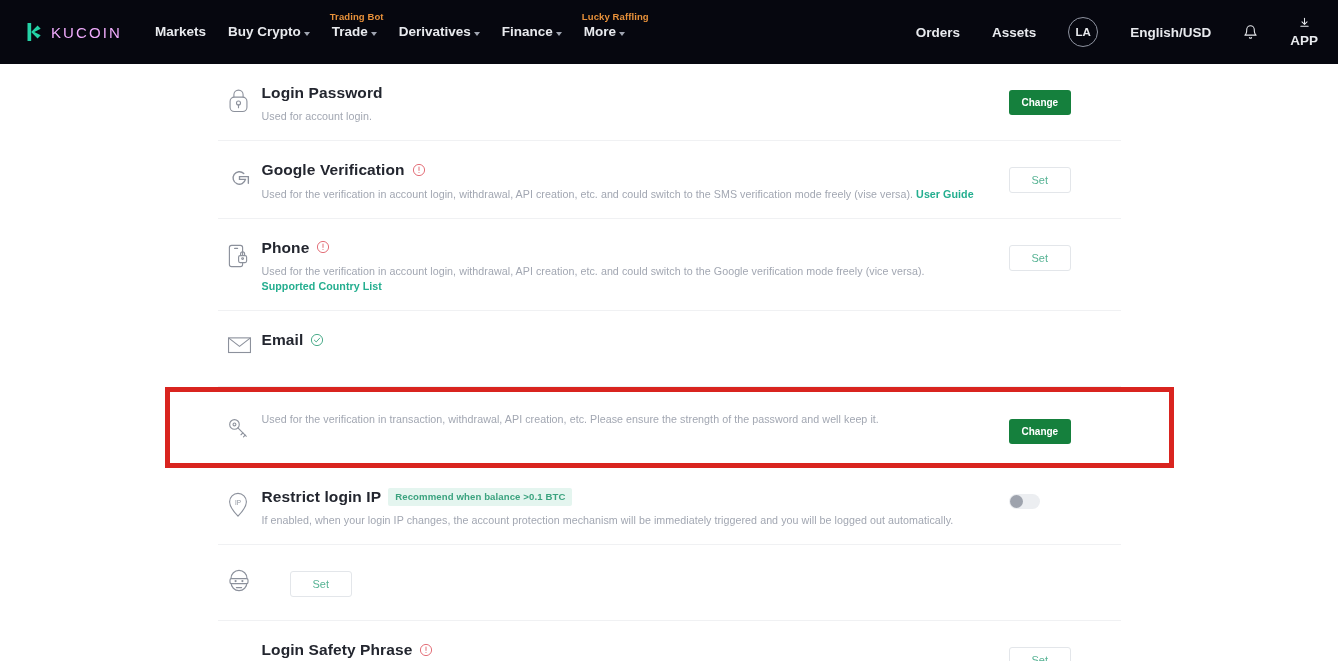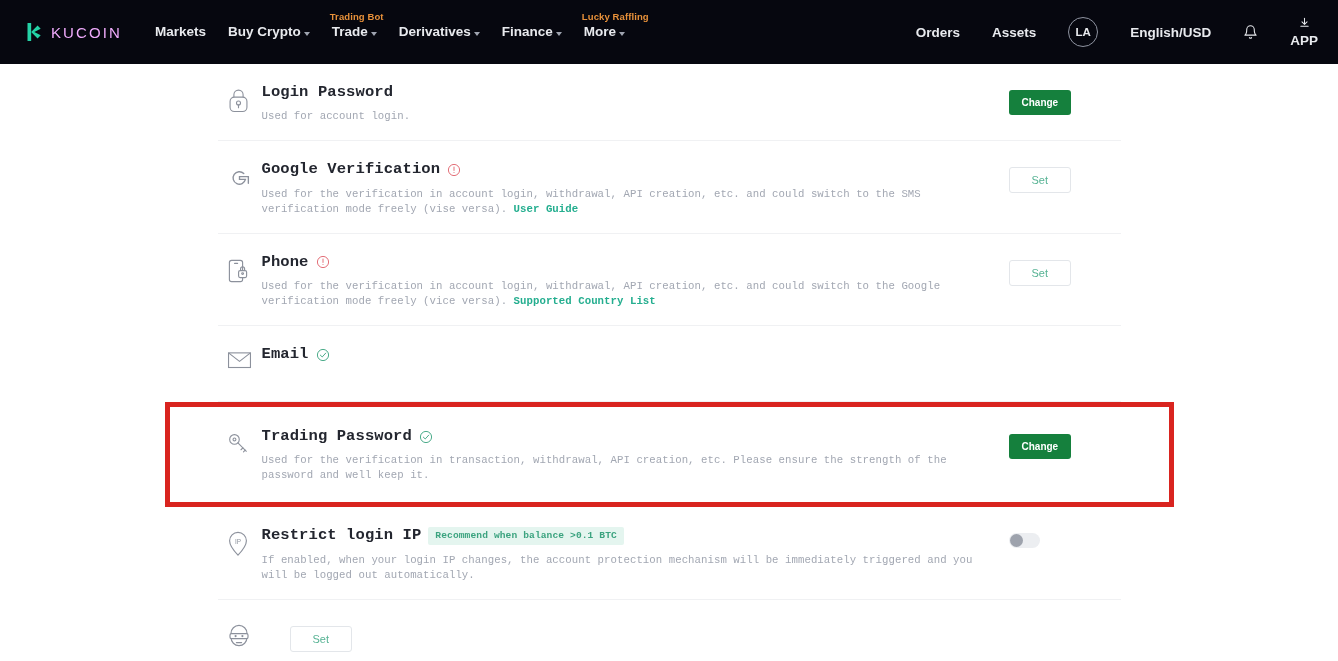--- a/index.html
+++ b/index.html
@@ -73,21 +73,21 @@
     position: relative;
   }
   .row.last { border-bottom: none; }
   .row.highlight { border-bottom: none; }
 
   .row-icon {
     width: 44px; flex: 0 0 44px;
     display: flex; justify-content: flex-start; align-items: flex-start;
     padding-top: 6px; padding-left: 9px;
   }
-  .row-body { flex: 1 1 auto; padding-top: 1px; font-family: Liberation Mono, monospace; }
+  .row-body { flex: 1 1 auto; padding-top: 1px; }
   .row-title {
     display: flex; align-items: center; gap: 7px;
     color: #23262f; font-size: 15.5px; font-weight: 600;
     line-height: 1.25; margin-bottom: 7px;
     letter-spacing: 0.1px;
   }
   .row-desc {
     color: #a2a7b2; font-size: 10.7px; line-height: 1.4;
     letter-spacing: 0.05px;
   }
@@ -319,29 +319,20 @@
       <div class="row-icon">
         <svg width="23" height="24" viewBox="0 0 24 24" fill="none" stroke="#8c919c" stroke-width="1.15" stroke-linecap="round">
           <circle cx="7.8" cy="7.2" r="5"></circle>
           <circle cx="7.8" cy="7.2" r="1.5"></circle>
           <path d="M11.4 10.8 20.2 19.6"></path>
           <path d="M16.6 16 14.6 18"></path>
           <path d="M19 18.4 17.2 20.2"></path>
         </svg>
       </div>
       <div class="row-body">
-        <div class="row-title">
-          <span>Trading Password</span>
-          <span>
-            <svg width="14" height="14" viewBox="0 0 20 20" fill="none" stroke="#3ba37f" stroke-width="1.3">
-              <circle cx="10" cy="10" r="8"></circle>
-              <path d="M6.2 10.2 8.9 12.8 13.9 7.3" stroke-linecap="round" stroke-linejoin="round"></path>
-            </svg>
-          </span>
-        </div>
         <div class="row-desc">
           <span>Used for the verification in transaction, withdrawal, API creation, etc. Please ensure the strength of the password and well keep it.</span>
         </div>
       </div>
       <div class="row-action">
         <button class="btn-change">Change</button>
       </div>
     </div>
 
     <div class="row">

